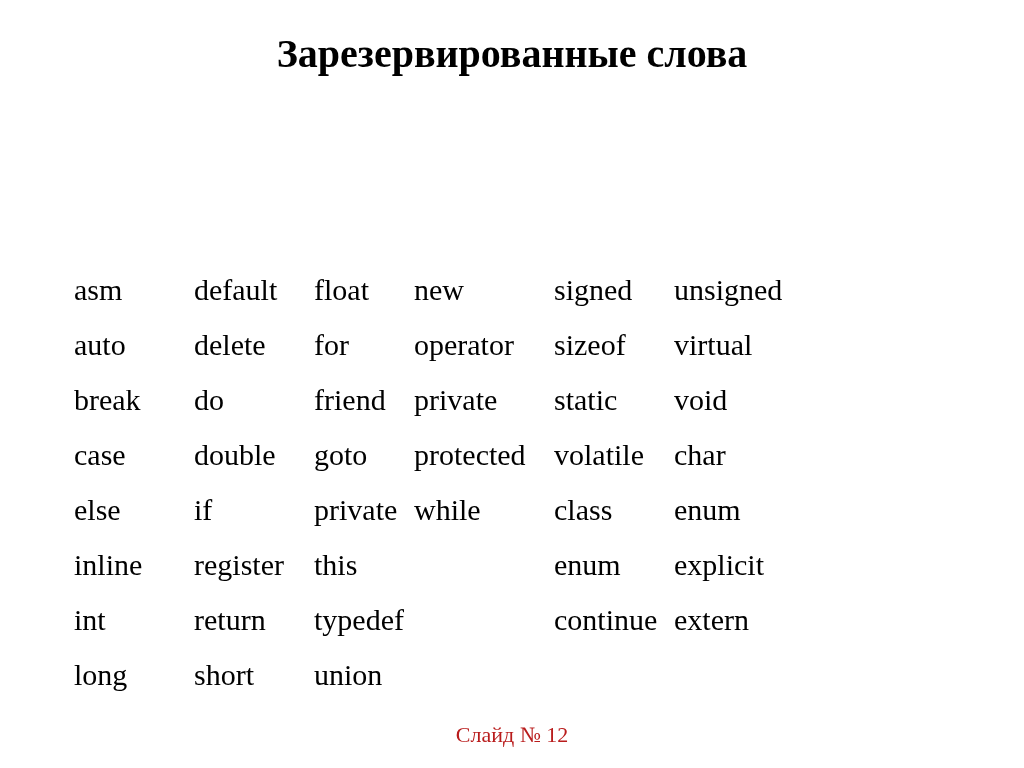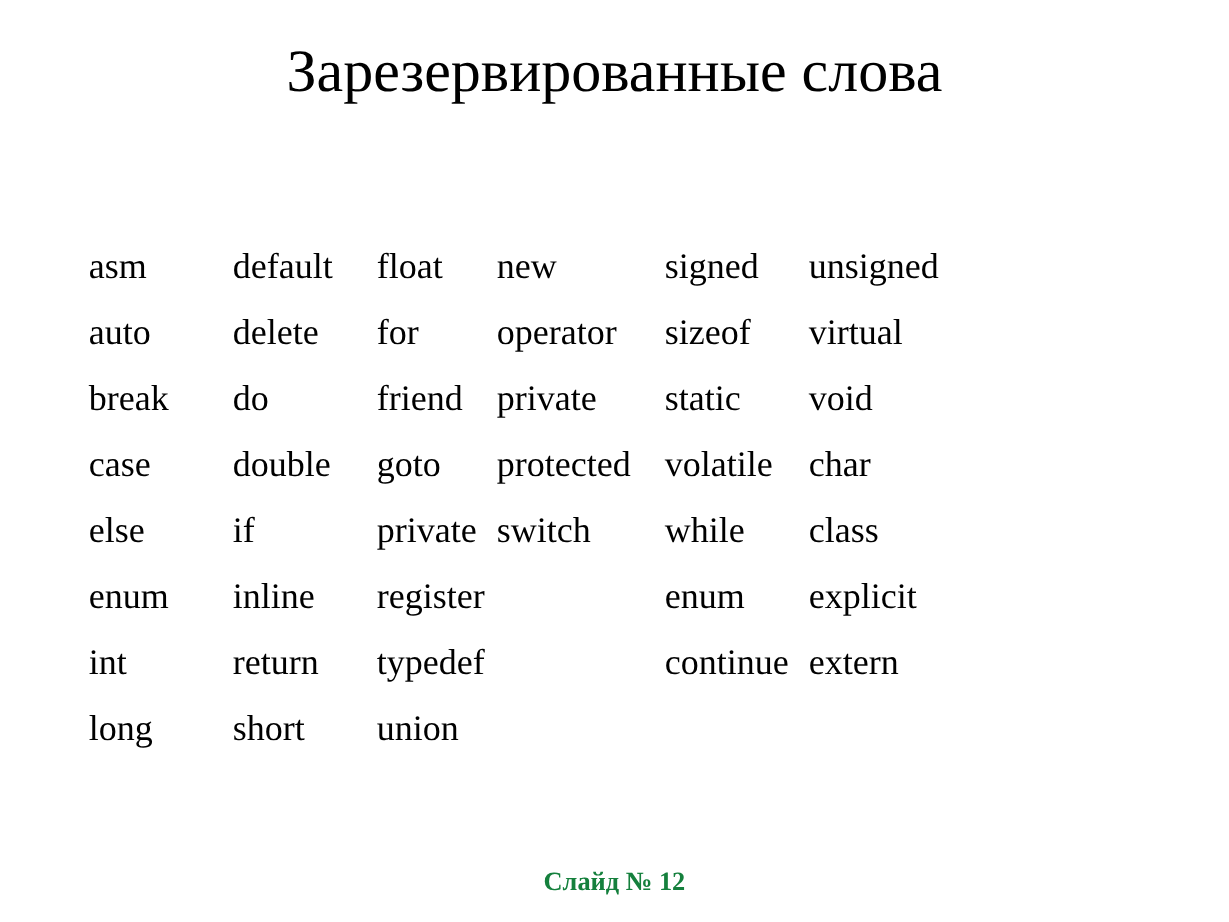--- a/index.html
+++ b/index.html
@@ -22,55 +22,55 @@
     .page-container {
       width: 1024px;
       height: 768px;
       padding: 30px 50px 20px 50px;
       display: flex;
       flex-direction: column;
       align-items: center;
     }
 
     .title {
-      font-size: 50px;
-      font-weight: normal;
+      font-size: 40px;
+      font-weight: bold;
       color: #000000;
       margin-bottom: 40px;
       text-align: center;
       width: 100%;
     }
 
     .keywords-table {
       width: 100%;
       flex: 1;
       display: flex;
       flex-direction: column;
-      justify-content: center;
+      justify-content: flex-end;
     }
 
     .keywords-grid {
       display: grid;
       grid-template-columns: 120px 120px 100px 140px 120px 130px;
       gap: 0;
       width: 100%;
       padding-left: 20px;
     }
 
     .keyword-cell {
       font-size: 30px;
       color: #000000;
       padding: 8px 4px;
       line-height: 1.3;
     }
 
     .slide-number {
       font-size: 22px;
-      font-weight: bold;
-      color: #15803d;
+      font-weight: normal;
+      color: #b91c1c;
       margin-top: 20px;
       text-align: center;
     }
   </style>
 </head>
 <body>
 
 <div class="page-container">
   <h1 class="title">Зарезервированные слова</h1>
 
@@ -101,27 +101,27 @@
       <div class="keyword-cell">case</div>
       <div class="keyword-cell">double</div>
       <div class="keyword-cell">goto</div>
       <div class="keyword-cell">protected</div>
       <div class="keyword-cell">volatile</div>
 
       <div class="keyword-cell">char</div>
       <div class="keyword-cell">else</div>
       <div class="keyword-cell">if</div>
       <div class="keyword-cell">private</div>
-      <div class="keyword-cell">switch</div>
       <div class="keyword-cell">while</div>
 
       <div class="keyword-cell">class</div>
       <div class="keyword-cell">enum</div>
       <div class="keyword-cell">inline</div>
       <div class="keyword-cell">register</div>
+      <div class="keyword-cell">this</div>
       <div class="keyword-cell"></div>
 
       <div class="keyword-cell">enum</div>
       <div class="keyword-cell">explicit</div>
       <div class="keyword-cell">int</div>
       <div class="keyword-cell">return</div>
       <div class="keyword-cell">typedef</div>
       <div class="keyword-cell"></div>
 
       <div class="keyword-cell">continue</div>

